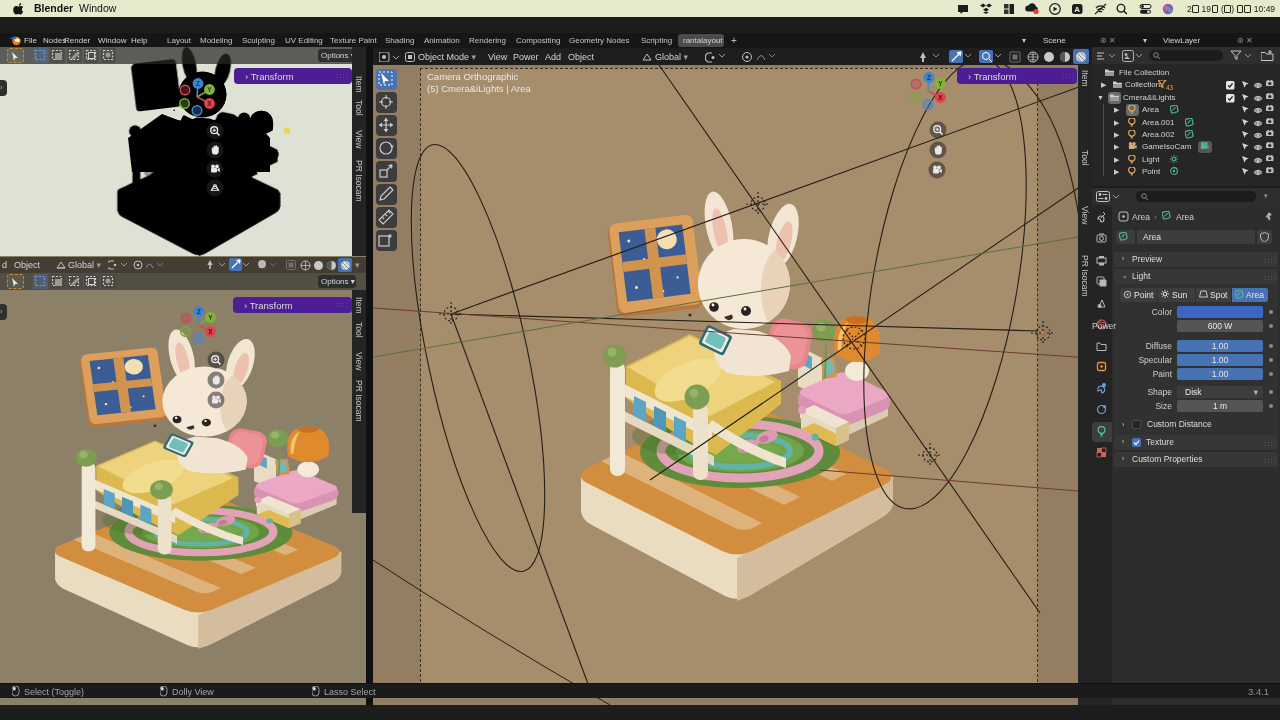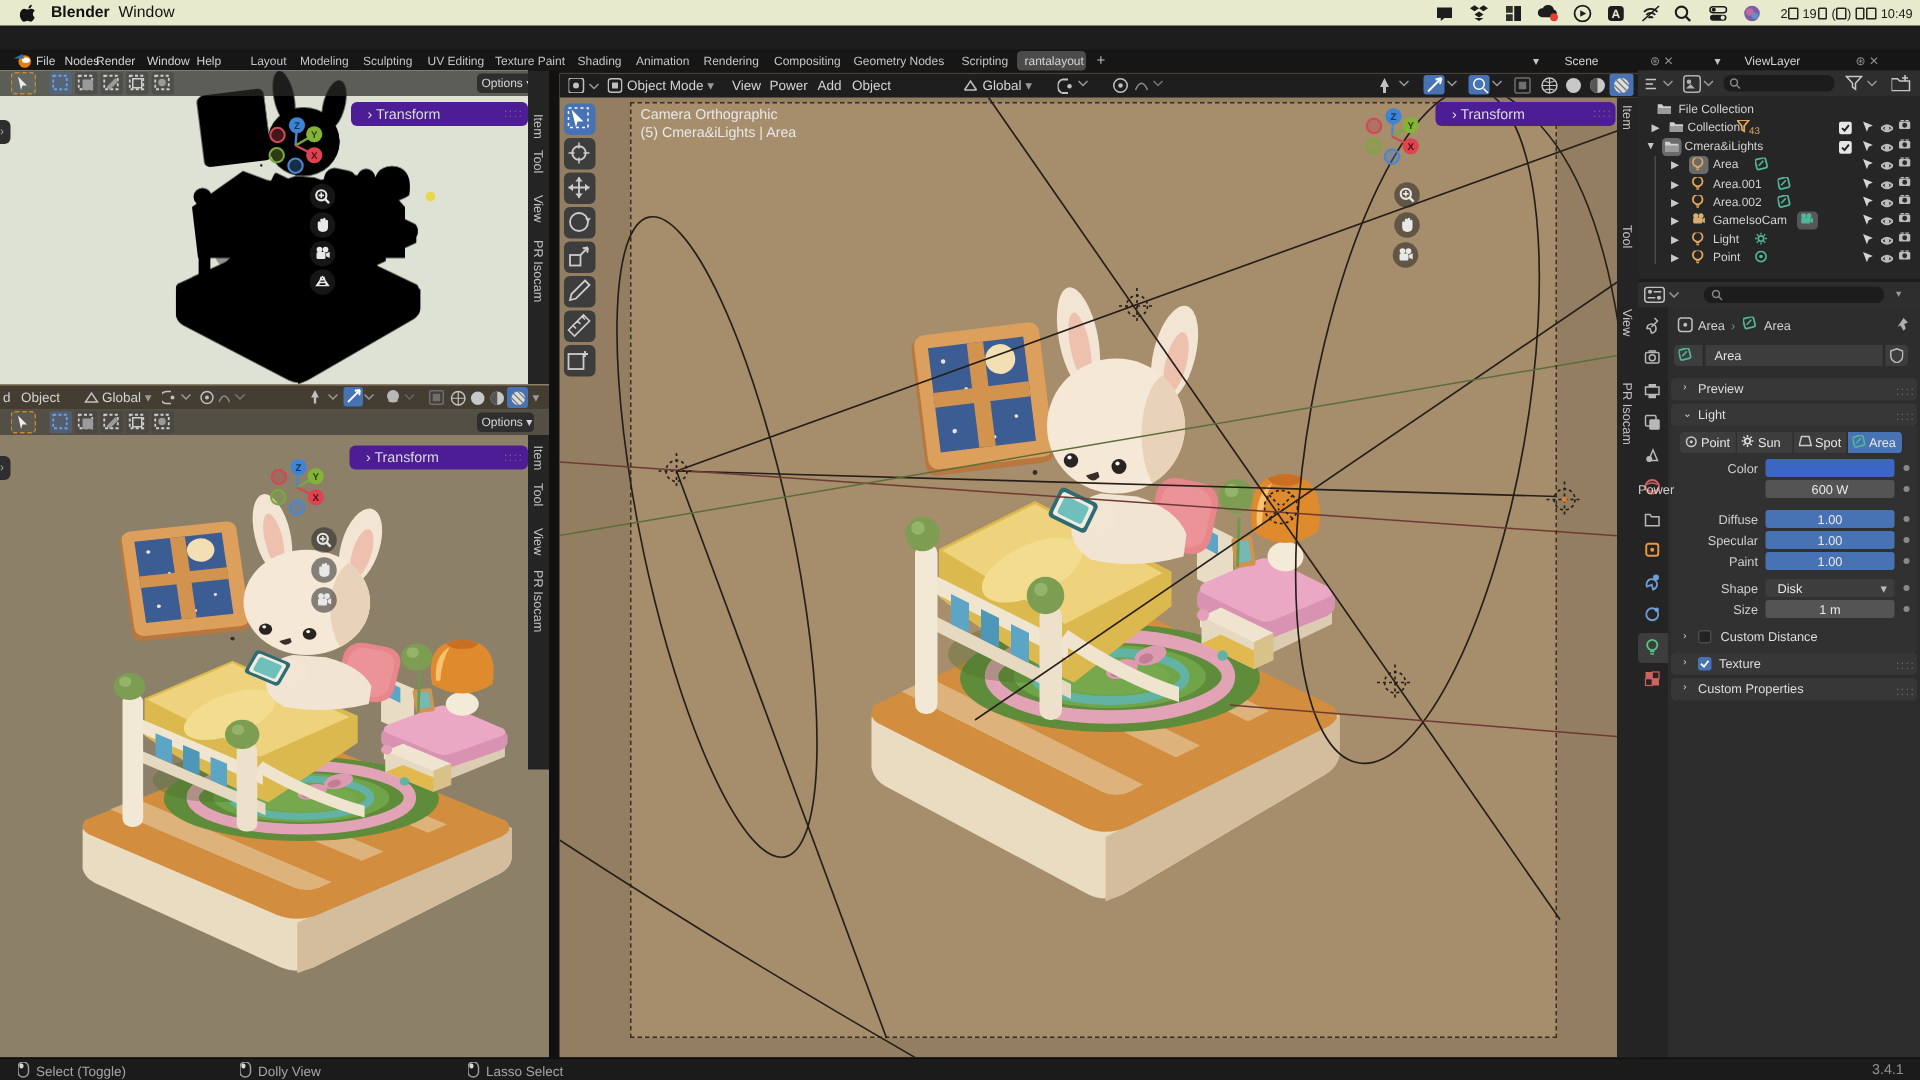--- a/index.html
+++ b/index.html
@@ -725,21 +725,21 @@
         <path d="M2,4.5 L4,6.5 L7,2.5" stroke="#fff" stroke-width="1.2" fill="none"></path>
       </svg>
       <div class="abs" style="left:54px;top:249px;font-size:8.5px;color:#dedede">Texture</div>
       <div class="dots" style="left:172px;top:251px">::::</div>
       <div class="abs" style="left:22px;top:264px;width:164px;height:15px;background:#373737;border-radius:3px"></div>
       <div class="abs" style="left:30px;top:267px;font-size:7px;color:#ccc">›</div>
       <div class="abs" style="left:40px;top:266px;font-size:8.5px;color:#dedede">Custom Properties</div>
       <div class="dots" style="left:172px;top:268px">::::</div>
     </div>
 
-<div class="abs" style="left:0;top:705px;width:1280px;height:15px;background:#1b1b1b;border-top:1px solid #101010">
+<div class="abs" style="left:0;top:683px;width:1280px;height:15px;background:#1b1b1b;border-top:1px solid #101010">
   <div id="statusleft" class="abs" style="left:0;top:0;width:700px;height:15px;font-size:9px;color:#a5a5a5">
     <svg class="abs" style="left:12px;top:2px" width="8" height="11">
           <use href="#ic-mouse"></use>
         </svg>
     <div class="abs" style="left:24px;top:3px">Select (Toggle)</div>
     <svg class="abs" style="left:160px;top:2px" width="8" height="11">
           <use href="#ic-mouse"></use>
         </svg>
     <div class="abs" style="left:172px;top:3px">Dolly View</div>
     <svg class="abs" style="left:312px;top:2px" width="8" height="11">

